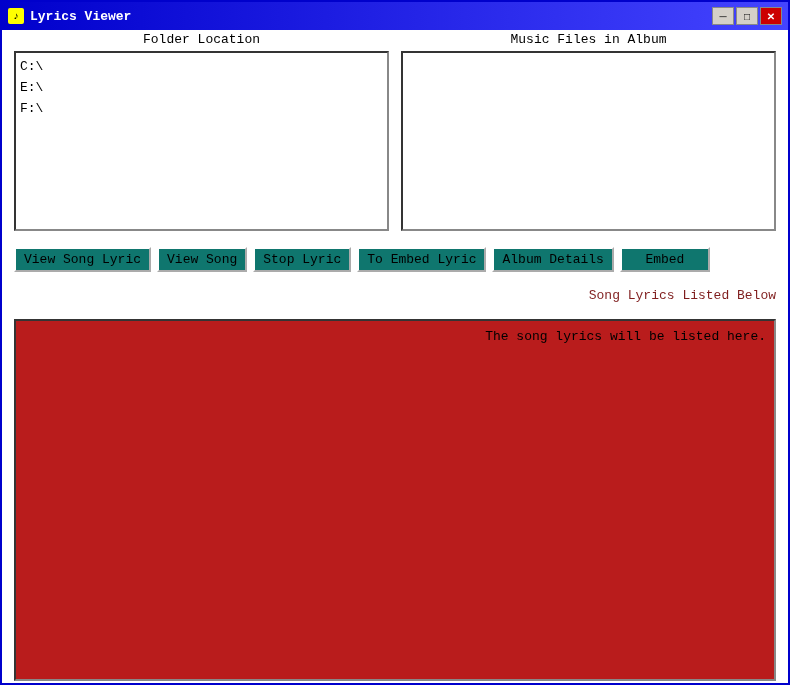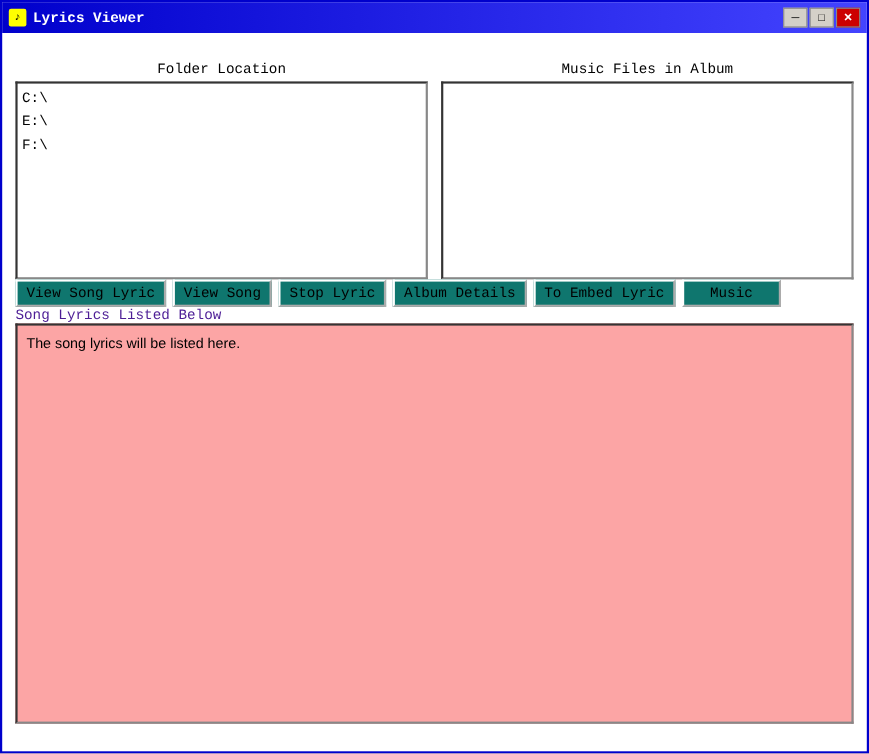--- a/index.html
+++ b/index.html
@@ -82,25 +82,25 @@
       font-weight: bold;
       color: #000;
     }
 
     .title-btn.close {
       background: #cc0000;
       color: white;
     }
 
     .window-content {
-      padding: 25px 12px;
+      padding: 2px 12px;
       display: flex;
       flex-direction: column;
       flex: 1;
-      gap: 0;
+      gap: 16px;
     }
 
     .top-section {
       display: flex;
       gap: 12px;
       flex-shrink: 0;
     }
 
     .panel {
       display: flex;
@@ -151,35 +151,35 @@
       border: 2px outset #ffffff;
       padding: 3px 8px;
       font-family: 'Courier New', Courier, monospace;
       font-size: 13px;
       cursor: pointer;
       white-space: nowrap;
       min-width: 90px;
     }
 
     .lyrics-label {
-      text-align: left;
-      font-size: 13px;
-      color: #4c1d95;
+      text-align: right;
+      font-size: 13px;
+      color: #7f1d1d;
       flex-shrink: 0;
     }
 
     .lyrics-box {
       border: 2px inset #888;
-      background: #fca5a5;
+      background: #b91c1c;
       flex: 1;
       padding: 8px;
       overflow-y: auto;
-      font-family: Liberation Sans, sans-serif;
-      font-size: 13px;
-      text-align: left;
+      font-family: Liberation Mono, monospace;
+      font-size: 13px;
+      text-align: right;
       color: #000;
     }
   </style>
 </head>
 <body>
 
 <div class="window">
   <div class="title-bar">
     <div class="title-bar-left">
       <div class="title-icon">
@@ -208,23 +208,23 @@
       <div class="panel panel-right">
         <div class="panel-label">Music Files in Album</div>
         <div class="listbox"></div>
       </div>
     </div>
 
     <div class="button-row">
       <button class="btn">View Song Lyric</button>
       <button class="btn">View Song</button>
       <button class="btn">Stop Lyric</button>
+      <button class="btn">To Embed Lyric</button>
       <button class="btn">Album Details</button>
-      <button class="btn">To Embed Lyric</button>
-      <button class="btn">Music</button>
+      <button class="btn">Embed</button>
     </div>
 
     <div class="lyrics-label">Song Lyrics Listed Below</div>
 
     <div class="lyrics-box">
       <span>The song lyrics will be listed here.</span>
     </div>
   </div>
 </div>
 

